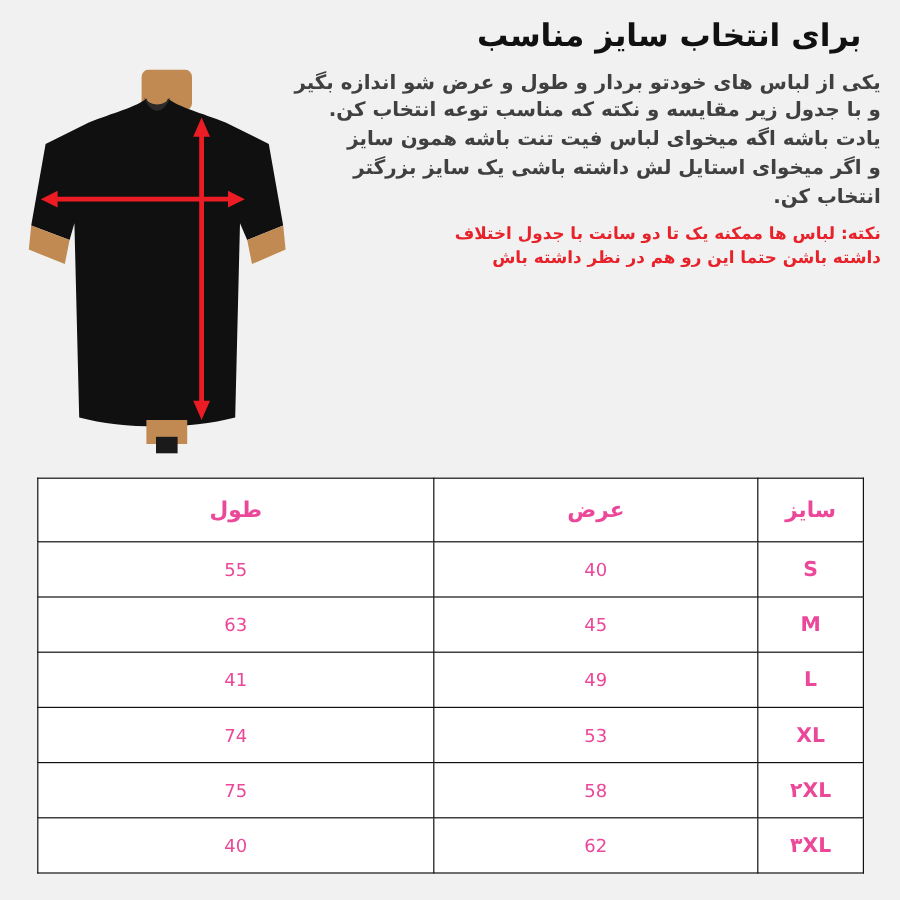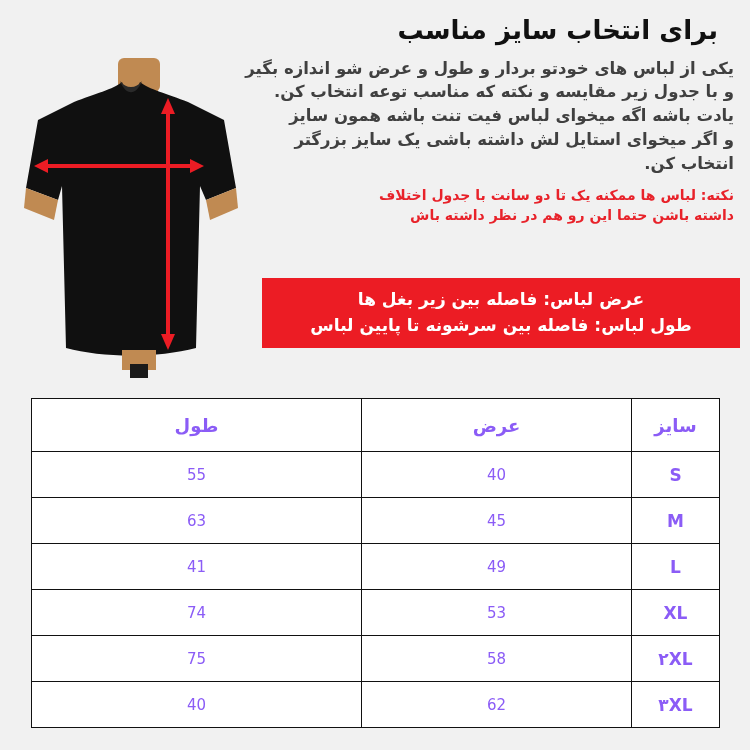--- a/index.html
+++ b/index.html
@@ -102,21 +102,21 @@
   table.size-table {
     border-collapse: collapse;
     width: 688px;
     background: #fff;
     table-layout: fixed;
   }
   table.size-table th,
   table.size-table td {
     border: 1px solid #111;
     text-align: center;
-    color: #8b5cf6;
+    color: #ec4899;
     background: #fff;
   }
   table.size-table thead th {
     font-size: 18px;
     font-weight: bold;
     height: 48px;
     padding: 2px 0;
   }
   table.size-table tbody td {
     height: 45px;
@@ -194,24 +194,20 @@
         <div>و اگر میخوای استایل لش داشته باشی یک سایز بزرگتر</div>
         <div>انتخاب کن.</div>
       </div>
 
       <div class="note">
         <div>نکته: لباس ها ممکنه یک تا دو سانت با جدول اختلاف</div>
         <div>داشته باشن حتما این رو هم در نظر داشته باش</div>
       </div>
     </div>
 
-    <div class="redbox">
-      <div>عرض لباس: فاصله بین زیر بغل ها</div>
-      <div>طول لباس: فاصله بین سرشونه تا پایین لباس</div>
-    </div>
   </div>
 
   <div class="table-wrap">
     <table class="size-table">
       <colgroup>
         <col class="c-size">
           <col class="c-w">
           <col class="c-l">
       </colgroup>
       <thead>

